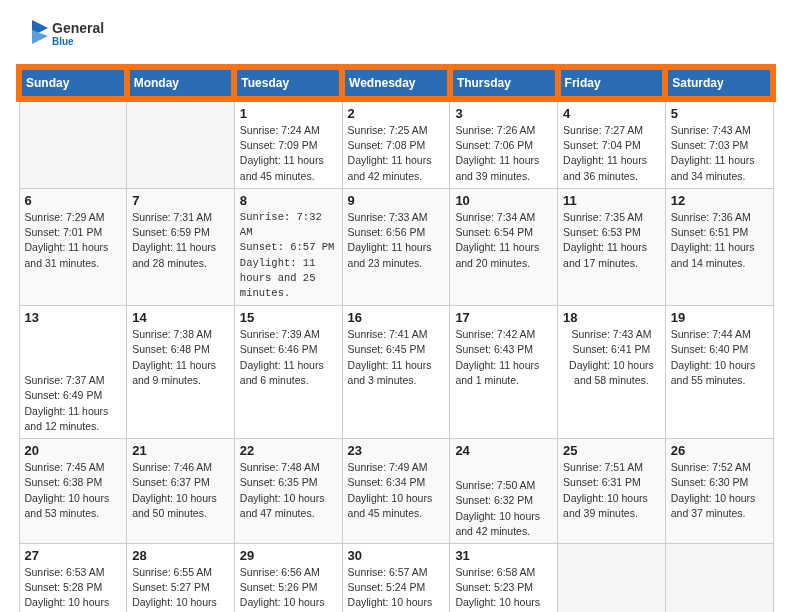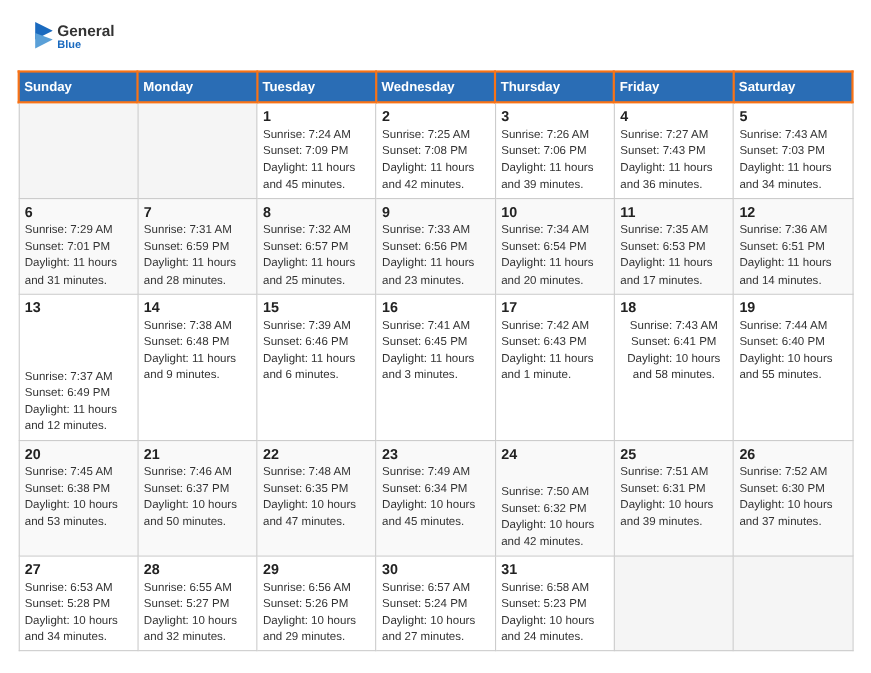--- a/index.html
+++ b/index.html
@@ -37,21 +37,21 @@
       width: 100%;
       border-collapse: collapse;
       font-size: 11px;
     }
     .calendar th {
       background: #2a6db5;
       color: #fff;
       padding: 6px 4px;
       text-align: left;
       font-size: 12px;
-      border: 2px solid #f97316;
+      border: 6px solid #f97316;
     }
     .calendar td {
       border: 1px solid #ccc;
       vertical-align: top;
       padding: 4px 5px;
       width: 108px;
       min-height: 80px;
       background: #fff;
     }
     .calendar tr:nth-child(even) td {
@@ -125,21 +125,21 @@
         </td>
         <td>
           <span class="day-number">3</span>
           <div class="day-info" style="white-space: pre-line;">Sunrise: 7:26 AM
 Sunset: 7:06 PM
 Daylight: 11 hours and 39 minutes.</div>
         </td>
         <td>
           <span class="day-number">4</span>
           <div class="day-info" style="white-space: pre-line;">Sunrise: 7:27 AM
-Sunset: 7:43 PM
+Sunset: 7:04 PM
 Daylight: 11 hours and 36 minutes.</div>
         </td>
         <td>
           <span class="day-number">5</span>
           <div class="day-info" style="white-space: pre-line;">Sunrise: 7:43 AM
 Sunset: 7:03 PM
 Daylight: 11 hours and 34 minutes.</div>
         </td>
       </tr>
       <tr>
@@ -150,21 +150,21 @@
 Daylight: 11 hours and 31 minutes.</div>
         </td>
         <td>
           <span class="day-number">7</span>
           <div class="day-info" style="white-space: pre-line;">Sunrise: 7:31 AM
 Sunset: 6:59 PM
 Daylight: 11 hours and 28 minutes.</div>
         </td>
         <td>
           <span class="day-number">8</span>
-          <div class="day-info" style="white-space: pre-line;">Sunrise: 7:32 AM
+          <div class="day-info" style="white-space: pre-line; font-family: Liberation Mono, monospace;">Sunrise: 7:32 AM
 Sunset: 6:57 PM
 Daylight: 11 hours and 25 minutes.</div>
         </td>
         <td>
           <span class="day-number">9</span>
           <div class="day-info" style="white-space: pre-line;">Sunrise: 7:33 AM
 Sunset: 6:56 PM
 Daylight: 11 hours and 23 minutes.</div>
         </td>
         <td>

